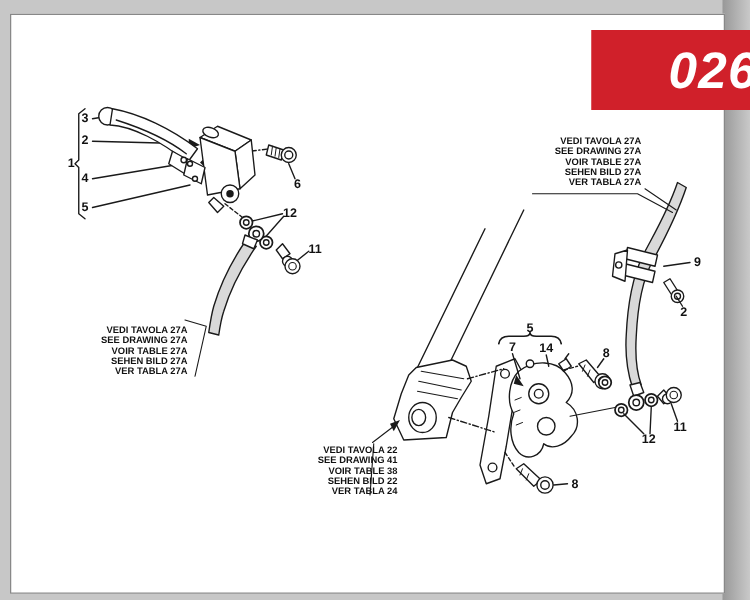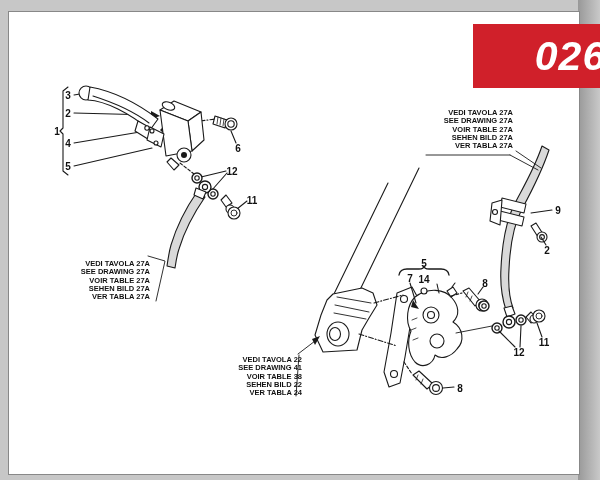--- a/index.html
+++ b/index.html
@@ -223,21 +223,21 @@
 <div class="plabel" style="left:68px;top:95px">3</div>
 <div class="plabel" style="left:68px;top:113px">2</div>
 <div class="plabel" style="left:57px;top:131px">1</div>
 <div class="plabel" style="left:68px;top:143px">4</div>
 <div class="plabel" style="left:68px;top:166px">5</div>
 <div class="plabel" style="left:238px;top:148px">6</div>
 <div class="plabel" style="left:232px;top:171px">12</div>
 <div class="plabel" style="left:252px;top:200px">11</div>
 <div class="plabel" style="left:424px;top:263px">5</div>
 <div class="plabel" style="left:410px;top:278px">7</div>
-<div class="plabel" style="left:424px;top:279px">14</div>
+<div class="plabel" style="left:437px;top:279px">14</div>
 <div class="plabel" style="left:485px;top:283px">8</div>
 <div class="plabel" style="left:558px;top:210px">9</div>
 <div class="plabel" style="left:547px;top:250px">2</div>
 <div class="plabel" style="left:544px;top:342px">11</div>
 <div class="plabel" style="left:519px;top:352px">12</div>
 <div class="plabel" style="left:460px;top:388px">8</div>
 
 <div class="callout" style="left:58px;top:260px;width:92px">
   <div>VEDI TAVOLA 27A</div>
   <div>SEE DRAWING 27A</div>
@@ -247,19 +247,19 @@
 </div>
 
 <div class="callout" style="left:420px;top:109px;width:93px">
   <div>VEDI TAVOLA 27A</div>
   <div>SEE DRAWING 27A</div>
   <div>VOIR TABLE 27A</div>
   <div>SEHEN BILD 27A</div>
   <div>VER TABLA 27A</div>
 </div>
 
-<div class="callout" style="left:212px;top:356px;width:90px">
+<div class="callout" style="left:228px;top:356px;width:90px">
   <div>VEDI TAVOLA 22</div>
   <div>SEE DRAWING 41</div>
   <div>VOIR TABLE 38</div>
   <div>SEHEN BILD 22</div>
   <div>VER TABLA 24</div>
 </div>
 
 </body></html>

